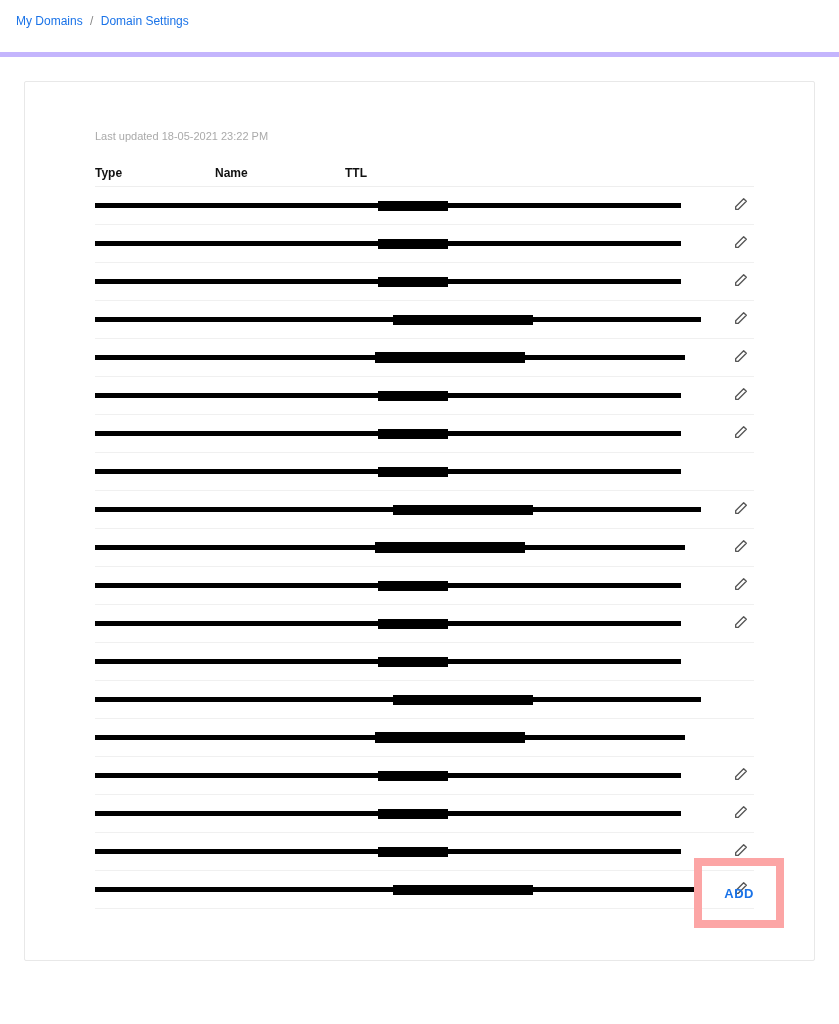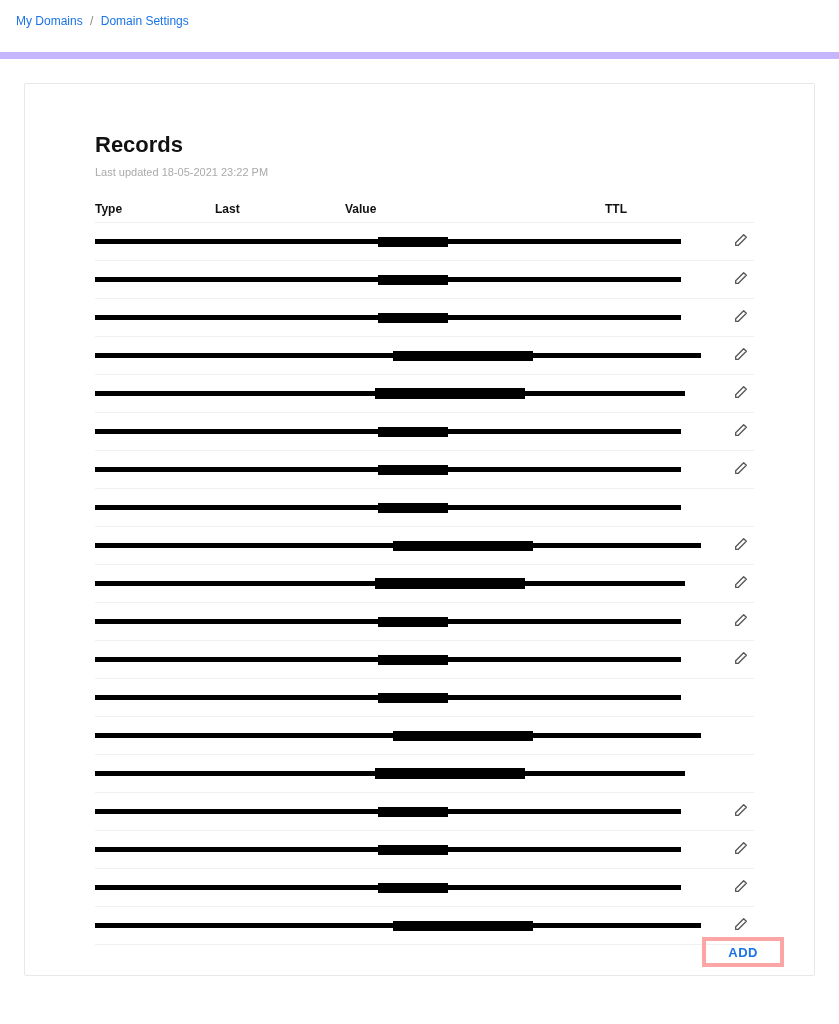--- a/index.html
+++ b/index.html
@@ -4,21 +4,21 @@
 <style>
   * { box-sizing: border-box; margin: 0; padding: 0; }
   body {
     font-family: -apple-system, BlinkMacSystemFont, "Segoe UI", Arial, sans-serif;
     background: #fff;
     width: 839px;
     color: #111;
   }
   .page-header {
     padding: 14px 16px 18px 16px;
-    border-bottom: 7px solid #c4b5fd;
+    border-bottom: 5px solid #c4b5fd;
   }
   .breadcrumb {
     font-size: 12px;
     color: #1a73e8;
     margin-bottom: 6px;
   }
   .breadcrumb a { color: #1a73e8; text-decoration: none; }
   .breadcrumb .sep { color: #888; margin: 0 4px; }
   .page-title {
     font-size: 28px;
@@ -85,23 +85,23 @@
   }
   .edit-btn svg { width: 16px; height: 16px; stroke:#555; }
 
   .row-flex { display:flex; align-items:center; width:100%; }
   .row-content { flex:1; display:flex; align-items:center; }
   .row-action { width: 50px; text-align:right; padding-right:4px; }
 
   .add-box {
     position: absolute;
     right: 30px;
-    bottom: 8px;
-    border: 4px solid #fca5a5;
-    padding: 2px 22px;
+    bottom: 32px;
+    border: 8px solid #fca5a5;
+    padding: 18px 22px;
   }
   .add-btn {
     font-size: 13px;
     font-weight: 700;
     color: #1a73e8;
     background: none;
     border: none;
     cursor: pointer;
     letter-spacing: 0.5px;
   }
@@ -112,27 +112,25 @@
 <div class="page-header">
   <div class="breadcrumb">
     <a href="#">My Domains</a>
     <span class="sep">/</span>
     <a href="#">Domain Settings</a>
   </div>
 </div>
 
 <div class="card-wrap">
   <div class="card">
-    <h2 class="section-title">Records</h2>
     <div class="last-updated">Last updated 18-05-2021 23:22 PM</div>
 
     <div class="table-header">
       <div class="col-type">Type</div>
-      <div class="col-name">Last</div>
-      <div class="col-value">Value</div>
+      <div class="col-name">Name</div>
       <div class="col-ttl">TTL</div>
       <div class="col-act"></div>
     </div>
 
     <div id="rows-container">
         <div class="row">
           <div class="row-flex">
             <div class="row-content">
               <div class="bar-a"></div>
               <div class="bar-mid"></div>

